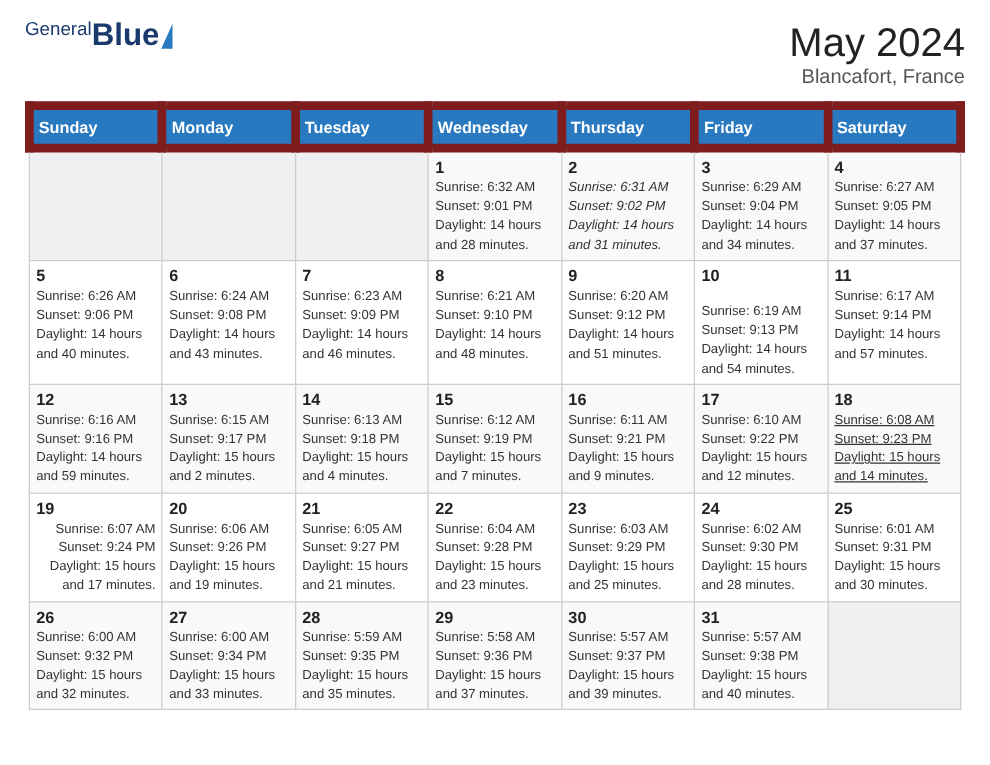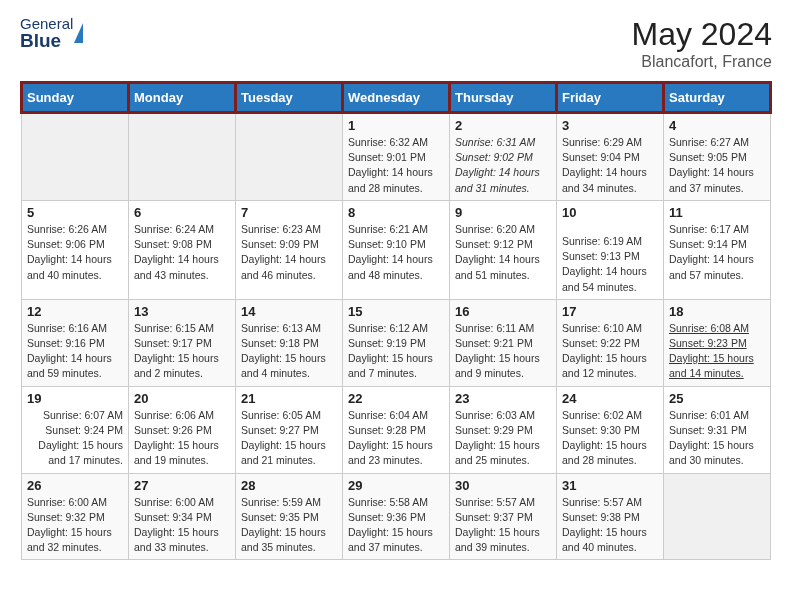--- a/index.html
+++ b/index.html
@@ -33,21 +33,21 @@
       border-collapse: collapse;
       table-layout: fixed;
     }
     thead th {
       background: #2979c0;
       color: #fff;
       font-size: 13px;
       font-weight: bold;
       padding: 6px 4px;
       text-align: left;
-      border: 3px solid #7f1d1d;
+      border: 7px solid #7f1d1d;
     }
     tbody td {
       border: 1px solid #ccc;
       vertical-align: top;
       padding: 4px 5px;
       font-size: 11px;
       color: #333;
       height: 80px;
       background: #fff;
     }
@@ -68,30 +68,30 @@
     }
     .empty-cell {
       background: #f0f0f0 !important;
     }
     .logo-wrapper {
       display: flex;
       align-items: center;
     }
     .logo-text {
       display: flex;
-      flex-direction: column;
+      flex-direction: row;
       line-height: 1;
     }
     .logo-general-text {
       font-size: 15px;
       font-weight: normal;
       color: #1a3a6e;
     }
     .logo-blue-text {
-      font-size: 19px;
+      font-size: 25px;
       font-weight: bold;
       color: #1a3a6e;
     }
     .logo-triangle {
       width: 0;
       height: 0;
       border-left: 9px solid transparent;
       border-right: 0px solid transparent;
       border-bottom: 20px solid #2979c0;
       margin-left: 1px;

